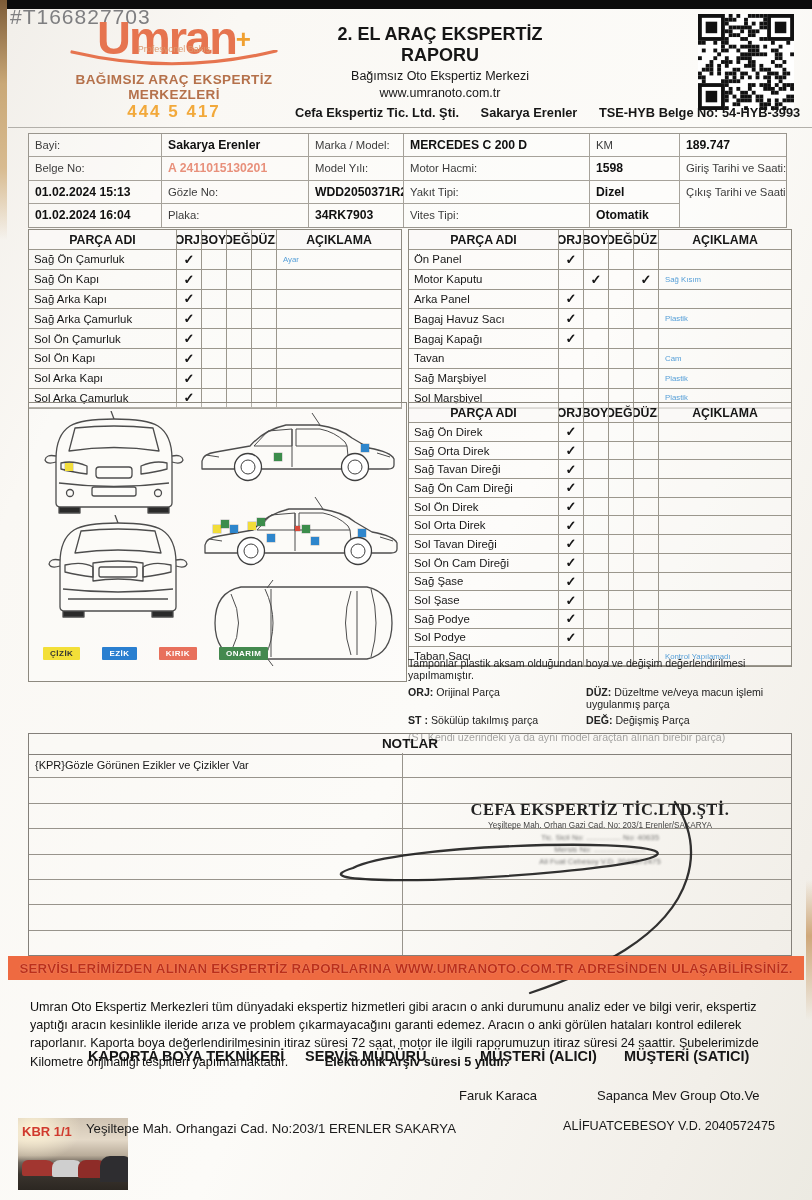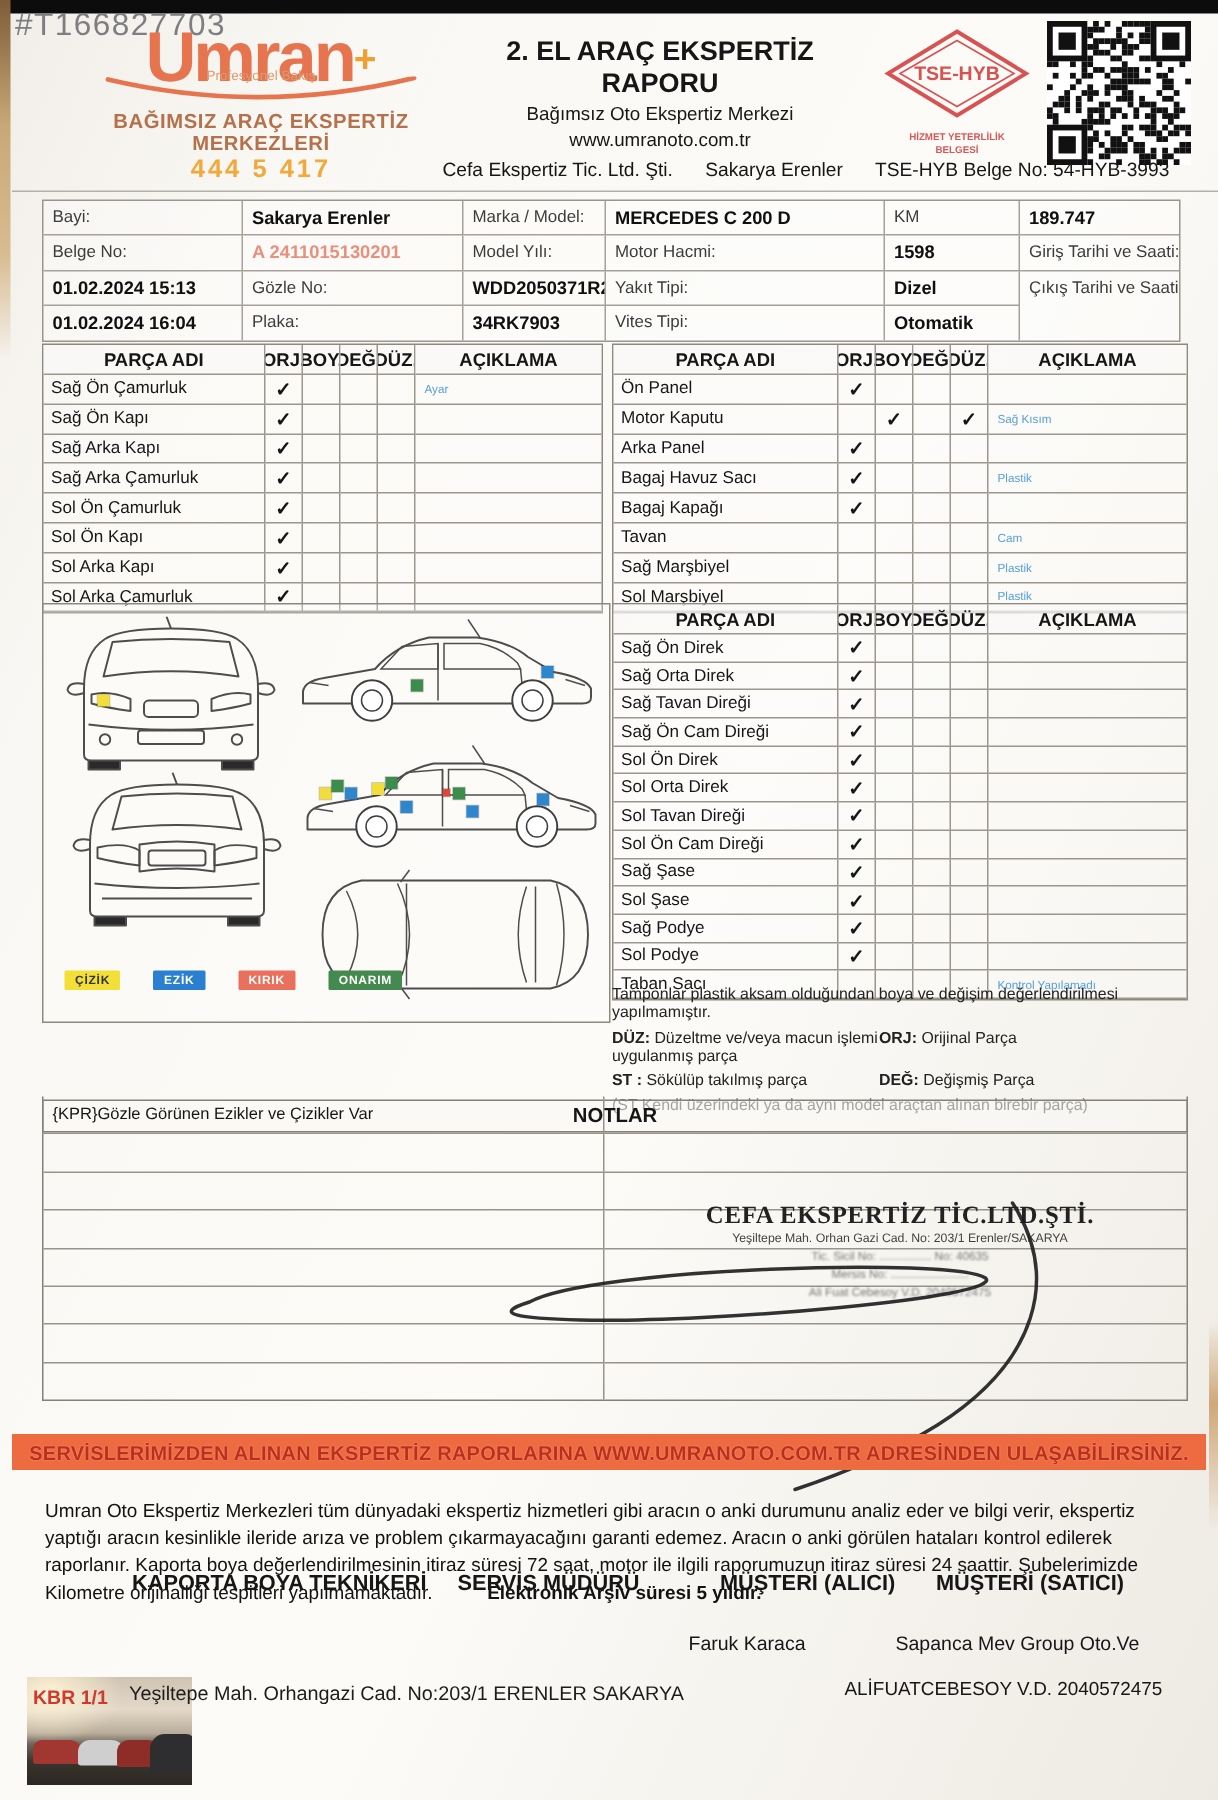--- a/index.html
+++ b/index.html
@@ -22,21 +22,21 @@
   .logo-arc{display:block;margin:-4px auto 0;}
   .logo-sub{font-size:13.5px;font-weight:bold;color:#b5714b;letter-spacing:.4px;margin-top:4px;}
   .logo-phone{font-size:17px;font-weight:bold;color:#f2a93b;letter-spacing:2px;}
   .title-wrap{position:absolute;top:24px;left:300px;width:280px;text-align:center;}
   .doc-title{font-size:18px;font-weight:bold;}
   .doc-sub{font-size:12.5px;margin-top:3px;}
   .doc-site{font-size:12.5px;margin-top:3px;}
   .tse-wrap{position:absolute;top:18px;left:585px;width:106px;text-align:center;}
   .tse-cap{font-size:6.5px;color:#d85858;font-weight:bold;line-height:1.4;margin-top:2px;}
   .qr{position:absolute;top:14px;left:698px;}
-  .company-line{position:absolute;top:105px;left:295px;width:515px;font-size:12.8px;font-weight:normal;white-space:nowrap;}
+  .company-line{position:absolute;top:105px;left:295px;width:515px;font-size:12.8px;font-weight:bold;white-space:nowrap;}
   .company-line span{margin-right:18px;}
   .hrule{position:absolute;top:127px;left:8px;right:0;height:1px;background:#b3b0aa;}
 
   
   .info{position:absolute;top:133px;left:28px;width:757px;display:grid;
         grid-template-columns:133px 147px 95px 186px 90px 106px;
         border:1px solid #9a968e;background:rgba(255,255,255,.35);}
   .info>div{height:22.4px;line-height:22.4px;padding:0 6px;border-right:1px solid #a6a29a;border-bottom:1px solid #a6a29a;
             overflow:hidden;white-space:nowrap;}
   .info>div:nth-child(6n){border-right:none;}
@@ -72,21 +72,21 @@
   
   .legend{position:absolute;top:657px;left:408px;width:392px;font-size:10.6px;color:#222;}
   .legend .l1{margin-bottom:5px;}
   .ldefs{display:grid;grid-template-columns:178px 214px;row-gap:4px;}
   .lk{font-weight:bold;}
   .legend .ln{margin-top:5px;}
 
   
   .notes-title{position:absolute;top:733px;left:28px;width:762px;height:20px;border:1px solid #84807a;
                text-align:center;font-weight:bold;font-size:13.5px;line-height:20px;background:rgba(250,249,245,.6);}
-  .notes{position:absolute;top:731px;left:28px;width:762px;display:grid;grid-template-columns:374px 388px;
+  .notes{position:absolute;top:753px;left:28px;width:762px;display:grid;grid-template-columns:374px 388px;
          border:1px solid #84807a;border-top:none;}
   .notes>div{height:24.4px;border-right:1px solid #98948c;border-bottom:1px solid #98948c;
              font-size:11px;line-height:24.4px;padding:0 6px;overflow:hidden;}
   .notes>div:nth-child(2n){border-right:none;}
   .notes>div:nth-last-child(-n+2){border-bottom:none;}
 
   
   .stamp{position:absolute;top:800px;left:420px;width:360px;text-align:center;color:#222;}
   .stamp .s0{font-family:"Liberation Serif",serif;font-weight:bold;font-size:16.5px;letter-spacing:.5px;filter:blur(.2px);}
   .stamp .s1{font-size:8.2px;margin-top:1px;filter:blur(.3px);opacity:.85;}
@@ -139,29 +139,20 @@
     <div class="logo-sub">BAĞIMSIZ ARAÇ EKSPERTİZ MERKEZLERİ</div>
     <div class="logo-phone">444 5 417</div>
   </div>
 
   <div class="title-wrap">
     <div class="doc-title">2. EL ARAÇ EKSPERTİZ RAPORU</div>
     <div class="doc-sub">Bağımsız Oto Ekspertiz Merkezi</div>
     <div class="doc-site">www.umranoto.com.tr</div>
   </div>
 
-  <div class="tse-wrap">
-    <svg width="100" height="62" viewBox="0 0 100 62">
-      <path d="M50,3 L96,31 L50,59 L4,31 Z" fill="none" stroke="#d85252" stroke-width="2.6"></path>
-      <path d="M50,9 L88,31 L50,53 L12,31 Z" fill="none" stroke="#d85252" stroke-width="1.1"></path>
-      <text x="50" y="35.5" fill="#d85252" font-size="13" font-weight="bold" text-anchor="middle" font-family="Liberation Sans, sans-serif">TSE-HYB</text>
-    </svg>
-    <div class="tse-cap">HİZMET YETERLİLİK</div>
-    <div class="tse-cap" style="margin-top:0">BELGESİ</div>
-  </div>
 
   <svg class="qr" id="qr" width="96" height="96" viewBox="0 0 25 25">
       <rect width="25" height="25" fill="#fff"></rect>
       <rect x="8" y="0" width="1" height="1" fill="#111"></rect>
       <rect x="10" y="0" width="1" height="1" fill="#111"></rect>
       <rect x="13" y="0" width="1" height="1" fill="#111"></rect>
       <rect x="14" y="0" width="1" height="1" fill="#111"></rect>
       <rect x="15" y="0" width="1" height="1" fill="#111"></rect>
       <rect x="16" y="0" width="1" height="1" fill="#111"></rect>
       <rect x="17" y="0" width="1" height="1" fill="#111"></rect>
@@ -734,22 +725,22 @@
         <div class="chip" style="background: rgb(243, 223, 56); color: rgb(51, 51, 51);">ÇİZİK</div>
         <div class="chip" style="background: rgb(42, 127, 208); color: rgb(255, 255, 255);">EZİK</div>
         <div class="chip" style="background: rgb(232, 112, 92); color: rgb(255, 255, 255);">KIRIK</div>
         <div class="chip" style="background: rgb(68, 137, 79); color: rgb(255, 255, 255);">ONARIM</div>
       </div>
   </div>
 
   <div class="legend">
     <div class="l1">Tamponlar plastik aksam olduğundan boya ve değişim değerlendirilmesi yapılmamıştır.</div>
     <div class="ldefs">
+      <div><span class="lk">ORJ:</span> <span>Orijinal Parça</span></div>
       <div><span class="lk">DÜZ:</span> <span>Düzeltme ve/veya macun işlemi uygulanmış parça</span></div>
-      <div><span class="lk">ORJ:</span> <span>Orijinal Parça</span></div>
       <div><span class="lk">ST :</span> <span>Sökülüp takılmış parça</span></div>
       <div><span class="lk">DEĞ:</span> <span>Değişmiş Parça</span></div>
     </div>
     <div class="ln">(ST Kendi üzerindeki ya da aynı model araçtan alınan birebir parça)</div>
   </div>
 
   <div class="notes-title">NOTLAR</div>
   <div class="notes" id="notes-table">
       <div class="">{KPR}Gözle Görünen Ezikler ve Çizikler Var</div>
       <div class=""></div>

